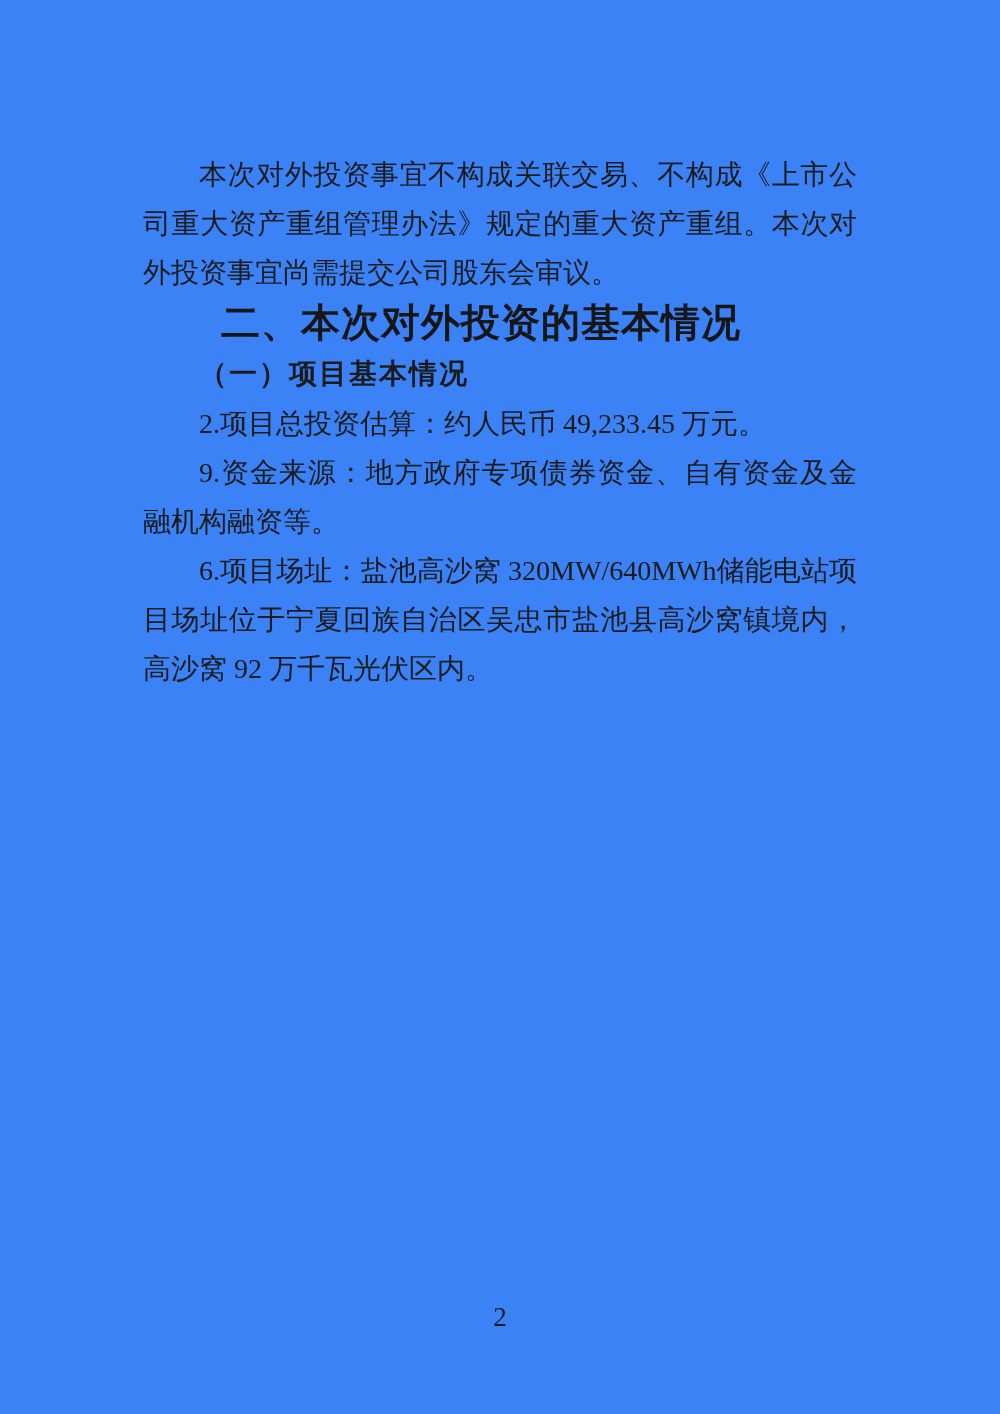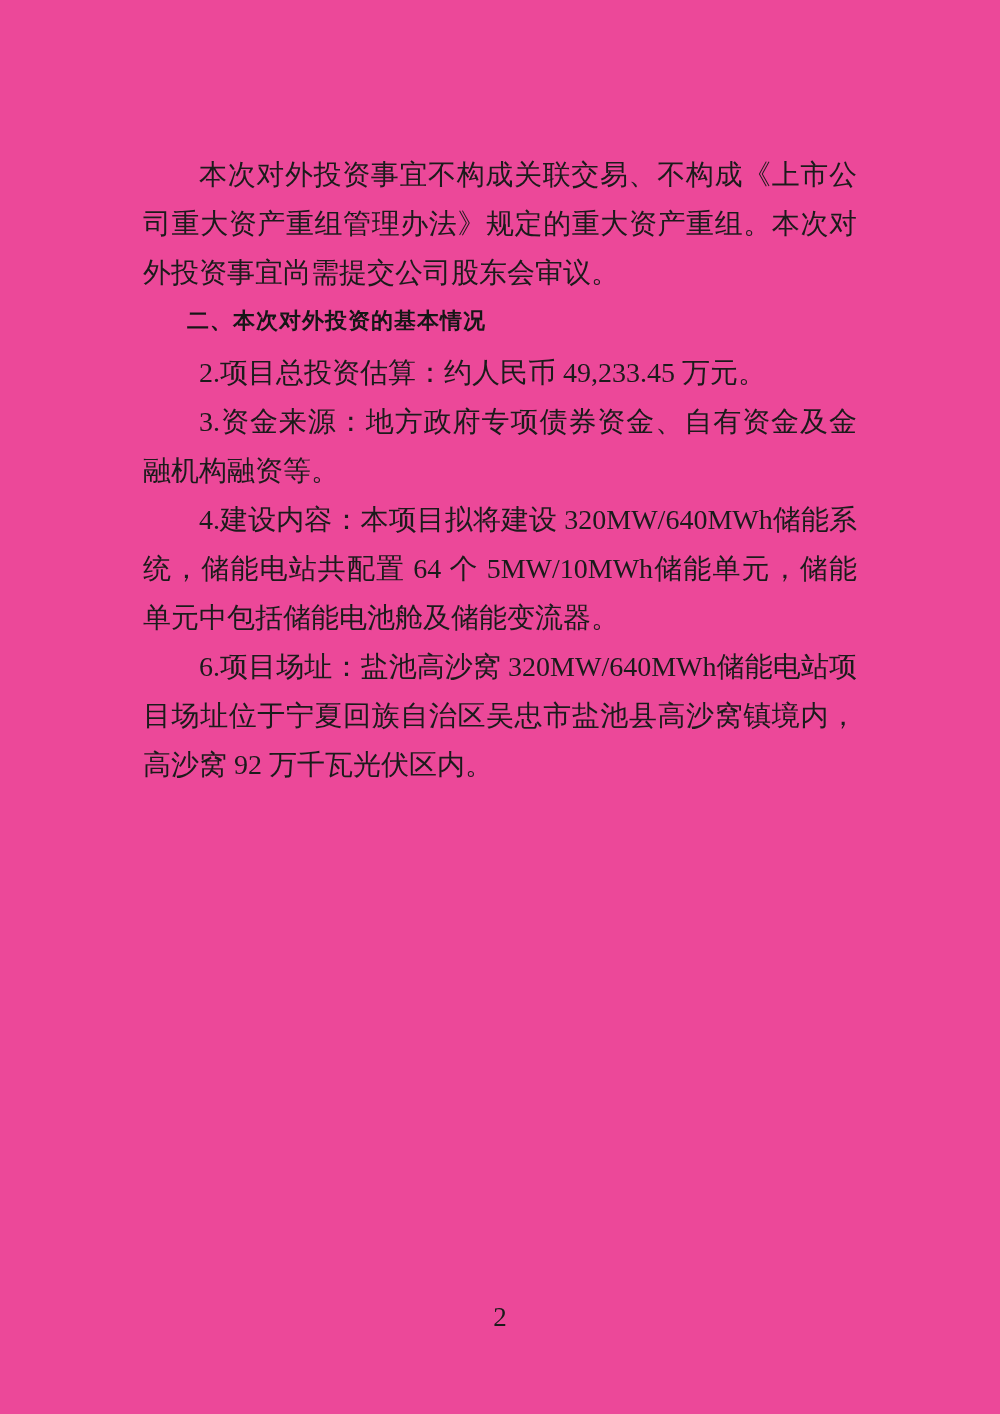--- a/index.html
+++ b/index.html
@@ -4,21 +4,21 @@
 <style>
   html, body {
     margin: 0;
     padding: 0;
     background: #ffffff;
   }
   .page {
     position: relative;
     width: 1000px;
     height: 1414px;
-    background: #ec4899;
+    background: #3b82f6;
     color: #1b1b1b;
     font-family: "Liberation Serif", "DejaVu Serif", serif;
     overflow: hidden;
   }
   .content {
     position: absolute;
     left: 143px;
     top: 150px;
     width: 714px;
   }
@@ -26,22 +26,22 @@
     margin: 0;
     font-size: 28px;
     line-height: 49px;
     text-align: justify;
     text-justify: inter-character;
     text-indent: 2em;
     font-weight: 400;
   }
   .section-heading {
     margin: 0;
-    font-family: Liberation Mono, monospace;
-    font-size: 22px;
+    font-family: Liberation Sans, sans-serif;
+    font-size: 39px;
     line-height: 51px;
     font-weight: 700;
     text-indent: 2em;
     letter-spacing: 1px;
     color: #161616;
   }
   .subsection-heading {
     margin: 0;
     font-size: 28px;
     line-height: 51px;
@@ -61,19 +61,19 @@
     color: #1b1b1b;
   }
 </style>
 </head>
 <body>
 
 <div class="page">
   <div class="content">
     <p class="para">本次对外投资事宜不构成关联交易、不构成《上市公司重大资产重组管理办法》规定的重大资产重组。本次对外投资事宜尚需提交公司股东会审议。</p>
     <h2 class="section-heading">二、本次对外投资的基本情况</h2>
+    <h3 class="subsection-heading">（一）项目基本情况</h3>
     <p class="para">2.项目总投资估算：约人民币 49,233.45 万元。</p>
-    <p class="para">3.资金来源：地方政府专项债券资金、自有资金及金融机构融资等。</p>
-    <p class="para">4.建设内容：本项目拟将建设 320MW/640MWh储能系统，储能电站共配置 64 个 5MW/10MWh储能单元，储能单元中包括储能电池舱及储能变流器。</p>
+    <p class="para">9.资金来源：地方政府专项债券资金、自有资金及金融机构融资等。</p>
     <p class="para">6.项目场址：盐池高沙窝 320MW/640MWh储能电站项目场址位于宁夏回族自治区吴忠市盐池县高沙窝镇境内，高沙窝 92 万千瓦光伏区内。</p>
   </div>
   <div class="page-number">2</div>
 </div>
 
 </body></html>

